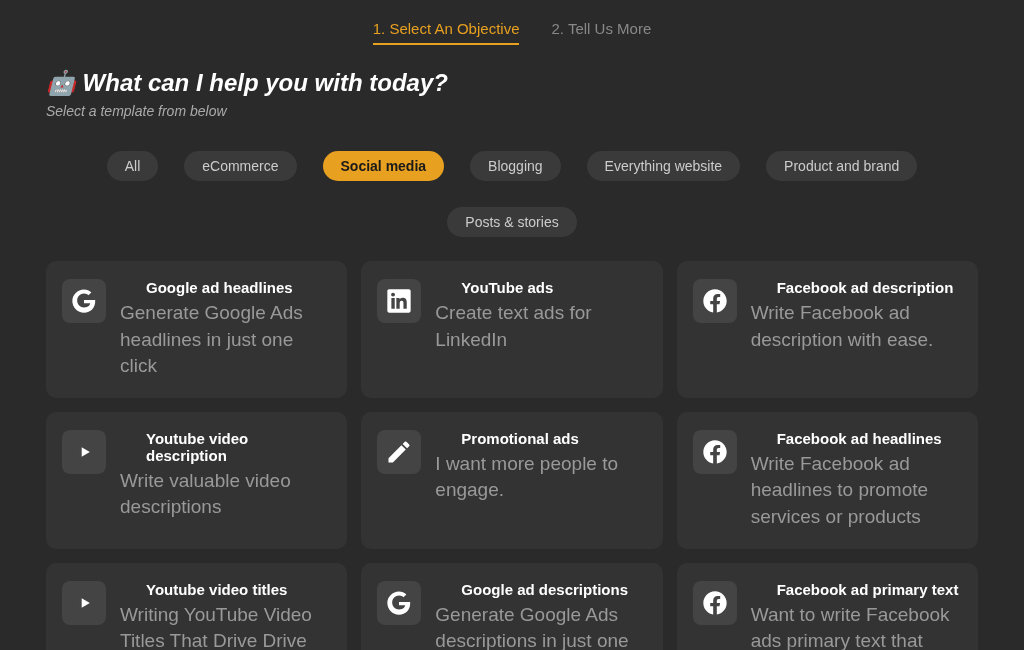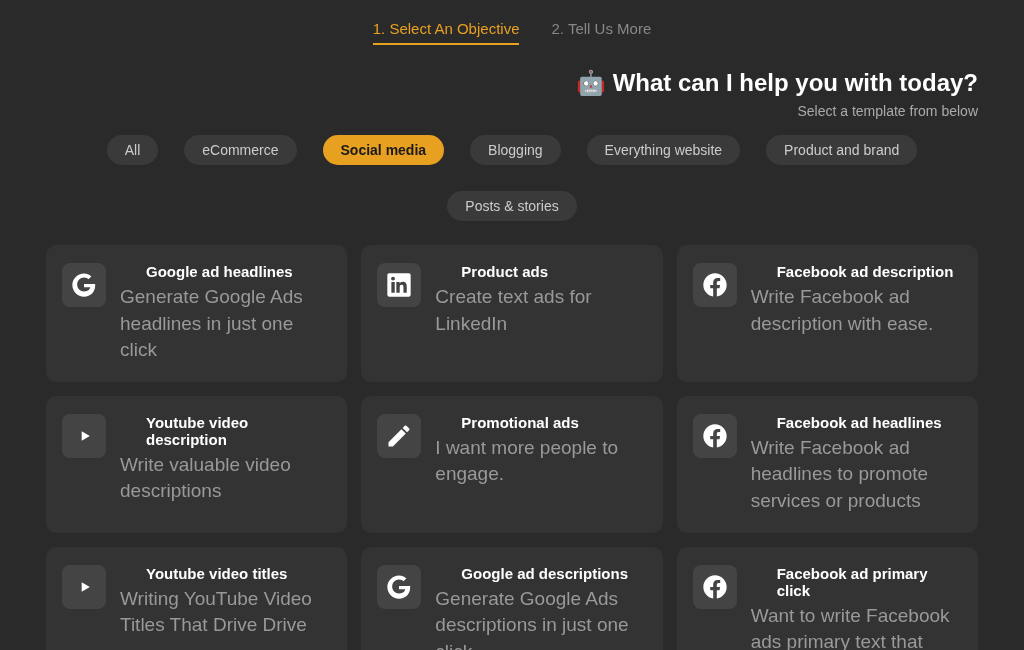--- a/index.html
+++ b/index.html
@@ -31,22 +31,23 @@
     }
     .step.active {
       color: #e8a020;
       border-bottom: 2px solid #e8a020;
     }
     .step.inactive {
       color: #888;
     }
     
     .header {
-      text-align: right;
-      margin-bottom: 16px;
+      text-align: left;
+      margin-bottom: 32px;
+      font-style: italic;
     }
     .header-title {
       font-size: 24px;
       font-weight: 700;
       color: #fff;
       margin-bottom: 6px;
     }
     .header-subtitle {
       font-size: 14px;
       color: #aaa;
@@ -162,21 +163,21 @@
       </div>
     </div>
 
     <div class="card">
       <div class="card-icon">
         <svg viewBox="0 0 24 24" xmlns="http://www.w3.org/2000/svg">
           <path d="M20.45 2H3.55C2.7 2 2 2.7 2 3.55v16.9C2 21.3 2.7 22 3.55 22h16.9c.85 0 1.55-.7 1.55-1.55V3.55C22 2.7 21.3 2 20.45 2zM8.34 18.68H5.47V9.48h2.87v9.2zM6.9 8.18c-.92 0-1.67-.75-1.67-1.67 0-.92.75-1.67 1.67-1.67.92 0 1.67.75 1.67 1.67 0 .92-.75 1.67-1.67 1.67zm11.78 10.5h-2.87v-4.48c0-1.07-.02-2.44-1.49-2.44-1.49 0-1.72 1.16-1.72 2.36v4.56H9.73V9.48h2.75v1.26h.04c.38-.72 1.31-1.49 2.7-1.49 2.89 0 3.42 1.9 3.42 4.37v5.06z" fill="#ffffff"></path>
         </svg>
       </div>
       <div class="card-content">
-        <div class="card-title">Product ads</div>
+        <div class="card-title">YouTube ads</div>
         <div class="card-desc">Create text ads for LinkedIn</div>
       </div>
     </div>
 
     <div class="card">
       <div class="card-icon">
         <svg viewBox="0 0 24 24" xmlns="http://www.w3.org/2000/svg">
           <path d="M12 2C6.477 2 2 6.477 2 12c0 4.991 3.657 9.128 8.438 9.879V14.89h-2.54V12h2.54V9.797c0-2.506 1.492-3.89 3.777-3.89 1.094 0 2.238.195 2.238.195v2.46h-1.26c-1.243 0-1.63.771-1.63 1.562V12h2.773l-.443 2.89h-2.33v6.989C18.343 21.129 22 16.99 22 12c0-5.523-4.477-10-10-10z" fill="#ffffff"></path>
         </svg>
       </div>
@@ -248,19 +249,19 @@
       </div>
     </div>
 
     <div class="card">
       <div class="card-icon">
         <svg viewBox="0 0 24 24" xmlns="http://www.w3.org/2000/svg">
           <path d="M12 2C6.477 2 2 6.477 2 12c0 4.991 3.657 9.128 8.438 9.879V14.89h-2.54V12h2.54V9.797c0-2.506 1.492-3.89 3.777-3.89 1.094 0 2.238.195 2.238.195v2.46h-1.26c-1.243 0-1.63.771-1.63 1.562V12h2.773l-.443 2.89h-2.33v6.989C18.343 21.129 22 16.99 22 12c0-5.523-4.477-10-10-10z" fill="#ffffff"></path>
         </svg>
       </div>
       <div class="card-content">
-        <div class="card-title">Facebook ad primary click</div>
+        <div class="card-title">Facebook ad primary text</div>
         <div class="card-desc">Want to write Facebook ads primary text that converts?</div>
       </div>
     </div>
 
   </div>
 </div>
 
 </body></html>

